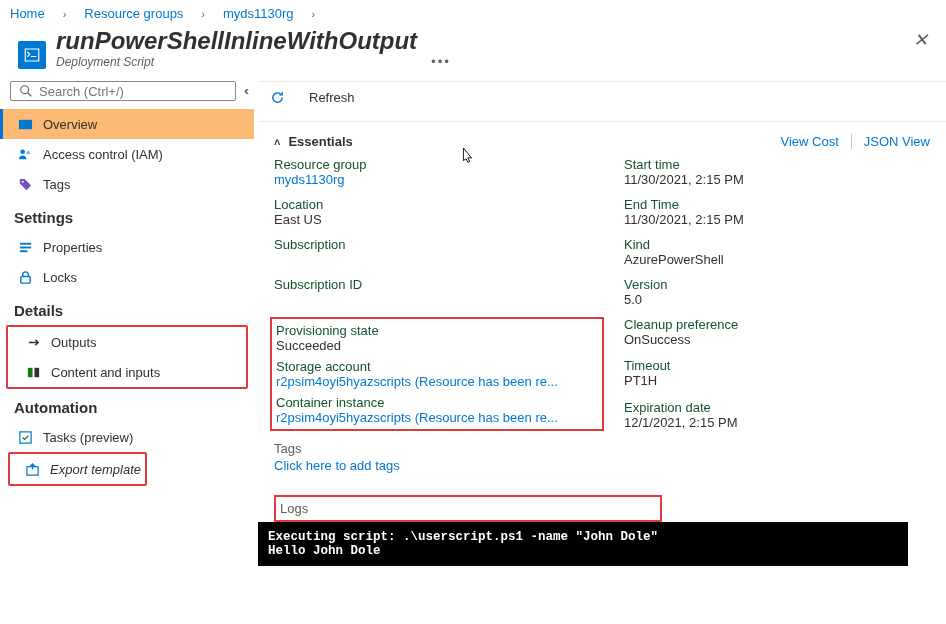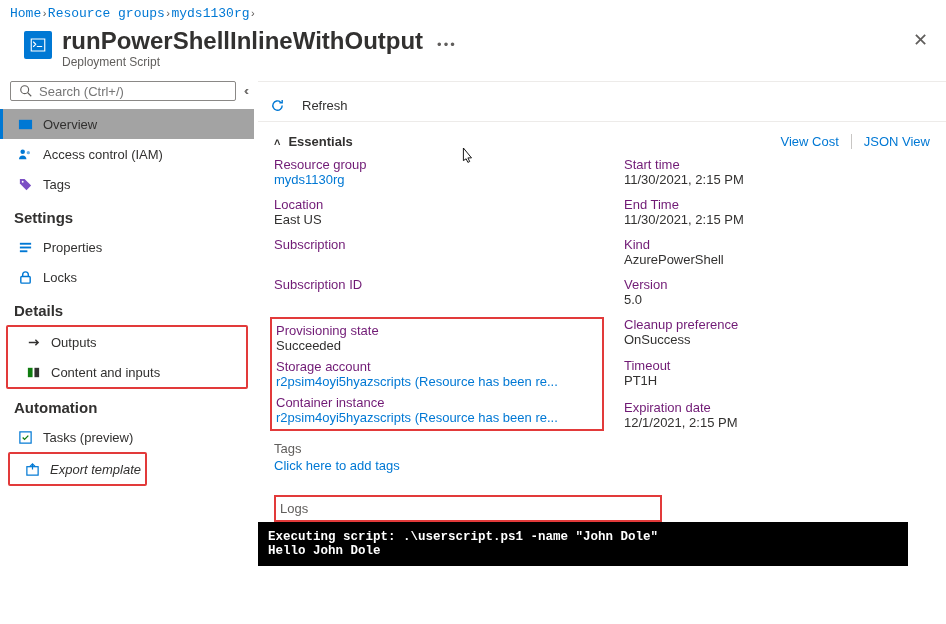--- a/index.html
+++ b/index.html
@@ -9,30 +9,31 @@
     color: #323130;
     background: #fff;
     width: 946px;
     height: 624px;
     overflow: hidden;
   }
   a { color: #0078d4; text-decoration: none; cursor: pointer; }
 
   
   .breadcrumb {
-    display: flex; align-items: center; gap: 0;
-    padding: 6px 10px 2px 10px; font-size: 13px; font-family: Liberation Mono, monospace;
+    display: flex; align-items: center; gap: 18px;
+    padding: 6px 10px 2px 10px; font-size: 13px;
   }
   .breadcrumb .chev { color: #605e5c; font-size: 11px; }
 
   
   .header {
-    display: flex; align-items: flex-start;
-    padding: 4px 16px 12px 24px;
+    display: flex; align-items: flex-end;
+    padding: 4px 16px 12px 18px;
     position: relative;
+    font-style: italic;
   }
   .header .icon-box {
     width: 28px; height: 28px; margin-top: 4px; margin-right: 10px;
     background: #0078d4; border-radius: 2px;
     display: flex; align-items: center; justify-content: center;
   }
   .header .icon-box svg { width: 18px; height: 18px; fill: #fff; }
   .header .title-block { display: flex; flex-direction: column; }
   .header h1 { font-size: 24px; font-weight: 600; }
   .header .sub { font-size: 12px; color: #605e5c; }
@@ -57,48 +58,48 @@
 
   
   .nav { }
   .nav-group-label { padding: 10px 14px 6px 14px; font-weight: 600; font-size: 15px; color: #323130; }
   .nav-item {
     display: flex; align-items: center; gap: 10px;
     padding: 7px 14px; cursor: pointer;
     border-left: 3px solid transparent;
     font-size: 13px;
   }
-  .nav-item.active { background: #a3a3a3; border-left-color: #0078d4; }
+  .nav-item.active { background: #fdba74; border-left-color: #0078d4; }
   .nav-item .ni-icon { width: 16px; height: 16px; display: flex; align-items: center; justify-content: center; }
   .nav-item svg { width: 15px; height: 15px; }
   .boxed { border: 2px solid #e23a3a; border-radius: 2px; }
   .box-details { margin: 0 6px 0 6px; }
   .box-export { margin: 0 0 0 8px; display: inline-flex; padding-right:4px;font-style:italic;}
 
   
-  .toolbar { display: flex; align-items: flex-end; gap: 17px; padding: 8px 12px; border-bottom: 1px solid #edebe9; height: 40px;}
+  .toolbar { display: flex; align-items: flex-start; gap: 24px; padding: 8px 12px; border-bottom: 1px solid #edebe9; height: 40px;}
   .toolbar svg { width: 15px; height: 15px; fill: none; stroke: #0078d4; stroke-width: 1.5; }
   .toolbar span { color: #323130; }
 
   
   .essentials { padding: 8px 16px 0 16px; }
   .ess-header {
     display: flex; align-items: center;
     font-weight: 600; padding: 4px 0 8px 0;
   }
   .ess-header .chev-up { margin-right: 8px; font-size: 11px; }
   .ess-links { margin-left: auto; display: flex; gap: 12px; font-weight: 400; font-size: 13px; }
   .ess-links .sep { width:1px; background:#c8c6c4; }
   .cursor-icon {
     position: absolute; width: 18px; height: 22px;
     left: 458px; top: 146px; pointer-events: none;
   }
 
   .ess-grid { display: grid; grid-template-columns: 330px 1fr; column-gap: 20px; row-gap: 10px; }
-  .ess-cell .lbl { color: #701a75; font-size: 13px; }
+  .ess-cell .lbl { color: #14532d; font-size: 13px; }
   .ess-cell .val { font-size: 13px; }
   .ess-cell.boxed-cell { border:2px solid #e23a3a; padding:4px 6px 4px 4px; margin-left:-4px;}
   .ess-provgroup { display:flex; flex-direction:column; gap:6px; }
 
   .tags-row { padding: 10px 0 0 0; }
   .tags-row .lbl { color: #605e5c; }
   .tags-row a { display:block; margin-top:2px;}
 
   
   .logs-wrap { margin: 22px 16px 0 16px; border:2px solid #e23a3a; padding-top:4px; display:inline-block; min-width:388px;}

